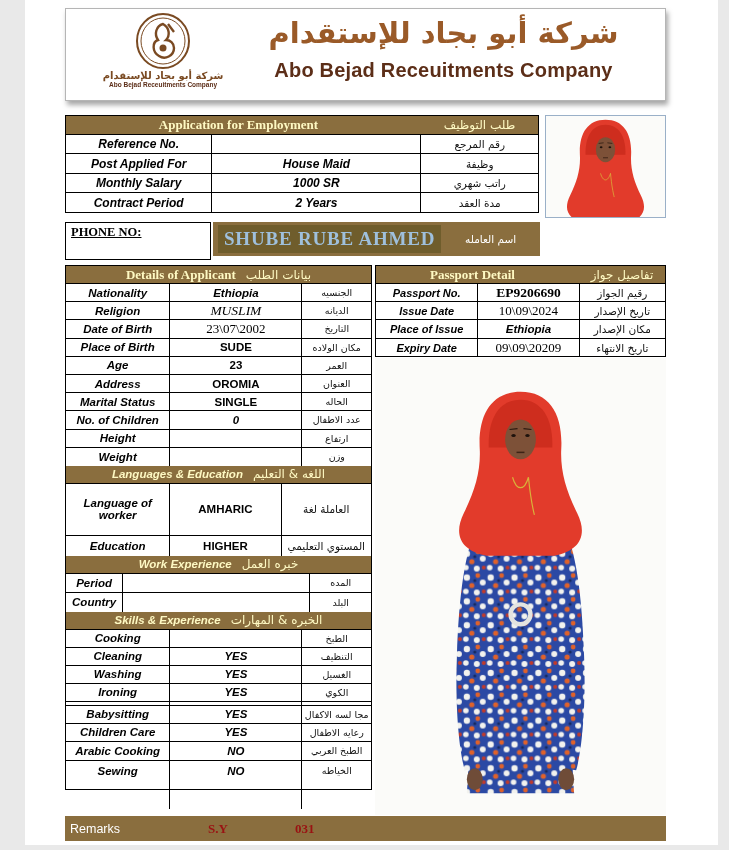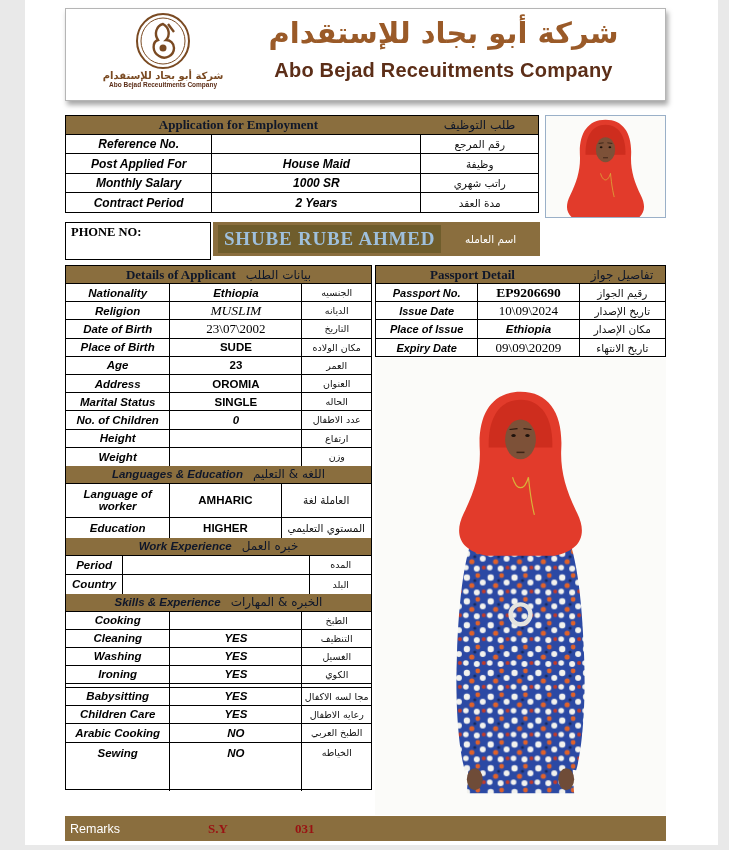--- a/index.html
+++ b/index.html
@@ -14,21 +14,21 @@
   .logo { position:absolute; left:22px; top:3px; width:150px; height:87px; text-align:center; }
   .logo svg { display:block; margin:0 auto; }
   .logo-ar { font-family:"DejaVu Sans", sans-serif; font-weight:bold; font-size:10px; color:#7a4a22; line-height:11px; direction:rtl; }
   .logo-en { font-weight:bold; font-size:6.5px; color:#5c2e18; line-height:8px; }
   .titles { position:absolute; left:160px; top:2px; width:435px; height:88px; text-align:center; }
   .title-ar { font-family:"DejaVu Sans", sans-serif; font-weight:bold; font-size:29px; line-height:44px; color:var(--title-arabic,#9a5a28); direction:rtl; white-space:nowrap; }
   .title-en { font-weight:bold; font-size:20px; line-height:30px; color:var(--title-english,#5c2e18); letter-spacing:0.2px; white-space:nowrap; }
 
   
   .tbl { position:absolute; background:#fff; border:1.5px solid #000; }
-  .sec-head { background:var(--bar-brown,#8a6e3e); color:#0f172a; display:flex; align-items:center; justify-content:center;
+  .sec-head { background:var(--bar-brown,#8a6e3e); color:#fef9c3; display:flex; align-items:center; justify-content:center;
     border-bottom:1px solid #000; gap:10px; }
   .sec-head .en { font-family:"Liberation Serif", serif; font-weight:bold; font-size:13px; }
   .sec-head .en.it { font-family:"Liberation Sans", sans-serif; font-style:italic; font-size:11.5px; }
   .sec-head .ar { font-family:"DejaVu Sans", sans-serif; font-size:12px; direction:rtl; }
   .frow { display:flex; border-bottom:1px solid #000; }
   .frow:last-child { border-bottom:none; }
   .cell { display:flex; align-items:center; justify-content:center; overflow:hidden; }
   .c-label { font-weight:bold; font-style:italic; font-size:11.5px; border-right:1px solid #000; }
   .c-value { font-size:11.5px; border-right:1px solid #000; }
   .c-ar { font-family:"DejaVu Sans", sans-serif; font-size:9.5px; direction:rtl; color:#111; }
@@ -48,39 +48,39 @@
   #emp-rows .c-value { width:210px; font-size:12px; }
   #emp-rows .c-ar { width:117px; font-size:10.5px; }
 
   
   .portrait { position:absolute; left:520px; top:115px; width:121px; height:103px;
     border:1px solid #9ab0c8; background:#fbfbf9; overflow:hidden; }
   .portrait svg { width:100%; height:100%; display:block; }
 
   
   .phone-box { position:absolute; left:40px; top:222px; width:146px; height:38px; border:1.5px solid #000;
-    font-family:"Liberation Serif", serif; font-weight:bold; font-size:12.5px; padding:2px 0 0 5px; background:#fff; }
+    font-family:"Liberation Serif", serif; font-weight:bold; font-size:12.5px; padding:2px 0 0 5px; background:#fff;text-decoration:underline; }
   .name-bar { position:absolute; left:188px; top:222px; width:327px; height:34px;
     background:var(--bar-brown,#8a6e3e); display:flex; align-items:center; }
   .name-plate { margin-left:5px; background:var(--name-plate,#6f5d2c); height:28px; min-width:212px;
     display:flex; align-items:center; justify-content:center; padding:0 6px;
     font-family:"Liberation Serif", serif; font-weight:bold; font-size:19px; letter-spacing:0.8px;
     color:var(--name-text,#9fc0dc); white-space:nowrap; }
   .name-ar { flex:1; text-align:center; color:#fff; font-family:"DejaVu Sans", sans-serif; font-size:10.5px; direction:rtl; }
 
   
   #applicant-table { left:40px; top:265px; width:307px; height:525px; }
   #applicant-table .sec-head { height:18px; }
   .app-rows .frow { height:18.2px; }
   .app-rows .c-label, .skills-rows .c-label, .lang-rows .c-label { width:105px; }
   .app-rows .c-value, .skills-rows .c-value { width:133px; }
   .app-rows .c-ar, .skills-rows .c-ar { width:69px; }
   .lang-rows .c-value { width:112px; }
   .lang-rows .c-ar { width:90px; font-size:10.5px; }
-  .lang-rows .frow:nth-child(1) { height:34px; }
+  .lang-rows .frow:nth-child(1) { height:52px; }
   .lang-rows .frow:nth-child(1) .c-label { text-align:center; }
   .lang-rows .frow:nth-child(2) { height:20px; }
   .we-rows .frow { height:19px; }
   .we-rows .c-label { width:65px; }
   .we-rows .c-value { width:213px; }
   .we-rows .c-ar { width:69px; }
   .skills-rows .frow { height:18px; }
   .skills-rows .frow:nth-child(5) { height:4px; }
   .skills-rows .frow:nth-child(8) { height:19px; }
   .skills-rows .frow:nth-child(9) { height:48px; }

